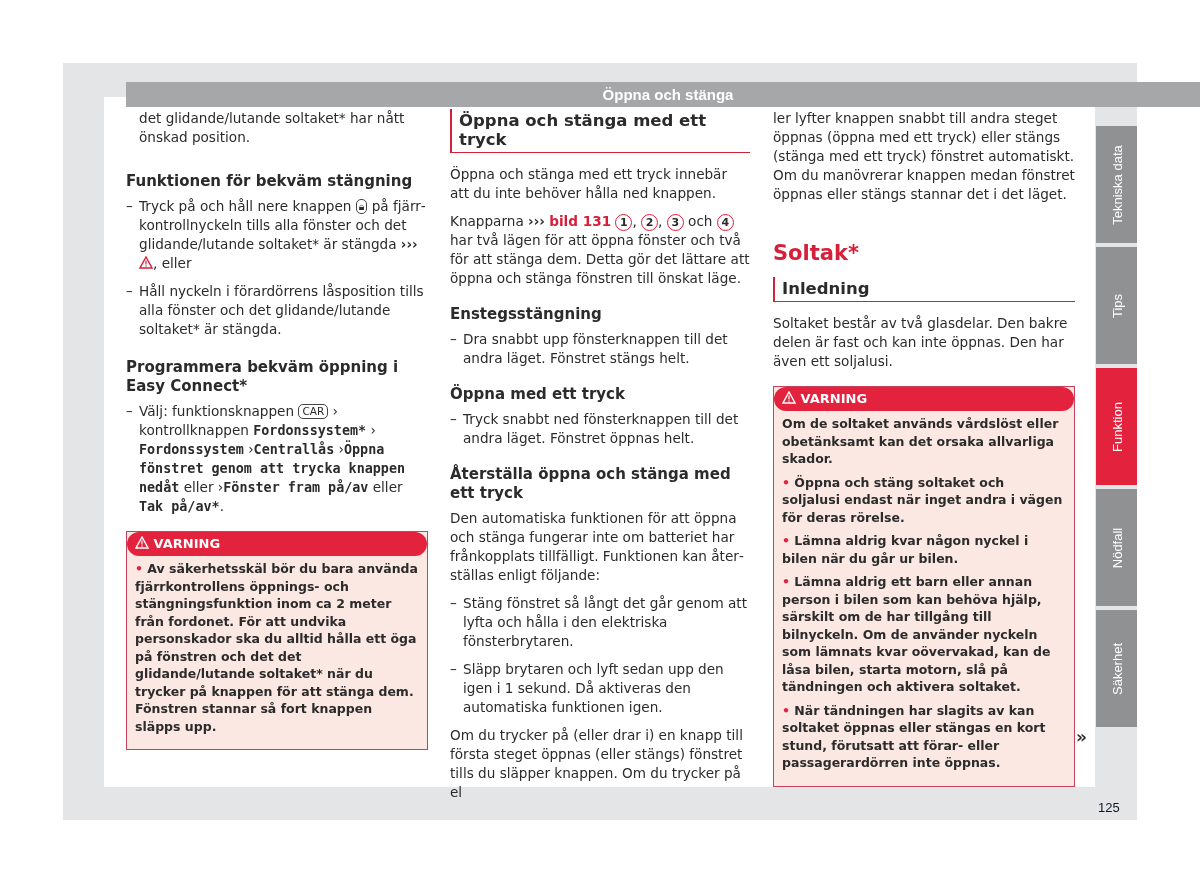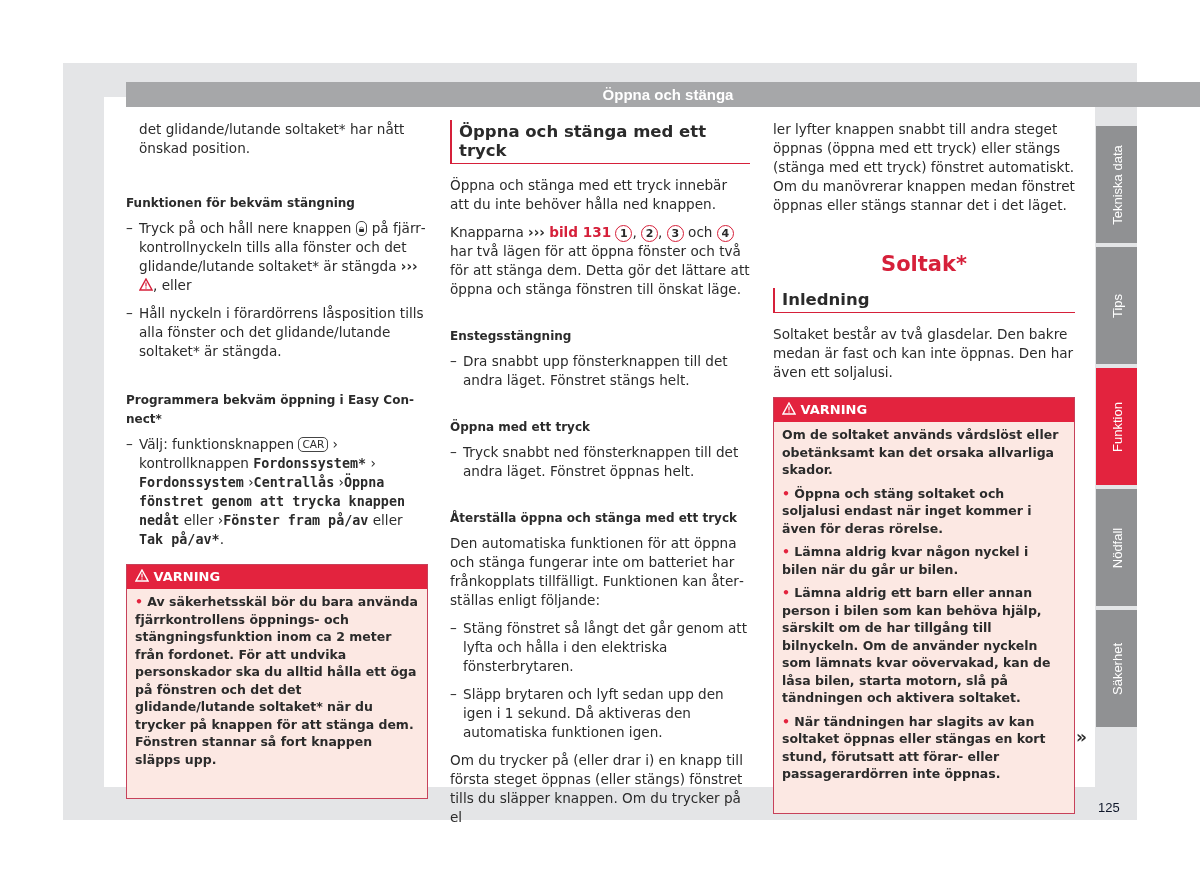--- a/index.html
+++ b/index.html
@@ -3,43 +3,43 @@
 <meta charset="utf-8">
 <style>
   html, body { margin: 0; padding: 0; background: #ffffff; }
   body { width: 1200px; height: 884px; position: relative; overflow: hidden;
          font-family: "DejaVu Sans", "Liberation Sans", sans-serif; color: #2b2b2b; }
   .frame { position: absolute; left: 63px; top: 63px; width: 1074px; height: 757px; background: #e4e5e7; }
   .page { position: absolute; left: 104px; top: 97px; width: 991px; height: 690px; background: #ffffff; }
   .header-bar { position: absolute; left: 126px; top: 82px; width: 1084px; height: 25px; background: #a6a7a9;
                 color: #fff; font-weight: bold; font-size: 15px; text-align: center; line-height: 26px;
                 font-family: "Liberation Sans", sans-serif; }
-  .col { position: absolute; top: 120px; font-size: 13.6px; line-height: 19px; }
+  .col { position: absolute; top: 109px; font-size: 13.6px; line-height: 19px; }
   .col1 { left: 126px; width: 302px; }
   .col2 { left: 450px; width: 300px; }
   .col3 { left: 773px; width: 302px; }
   p { margin: 0 0 9px 0; }
   .indent { padding-left: 13px; }
-  .h-sub { font-weight: bold; font-size: 12px; margin: 11px 0 6px 0; }
+  .h-sub { font-weight: bold; font-size: 15px; margin: 0 0 6px 0; }
   .dash { position: relative; padding-left: 13px; margin: 0 0 9px 0; }
   .dash::before { content: "–"; position: absolute; left: 0; top: 0; }
   .mono { font-family: "DejaVu Sans Mono", "Liberation Mono", monospace; font-weight: bold; font-size: 13.4px; }
   .red { color: #d6203a; }
   .bold { font-weight: bold; }
   .sec-title { border-left: 2px solid #d6203a; border-bottom: 1.5px solid #d6203a; padding: 2px 0 3px 7px;
                font-weight: bold; font-size: 16.5px; margin: 0 0 12px 0; }
-  .big-title { color: #d6203a; font-weight: bold; font-size: 21px; margin: 40px 0 14px 0; text-align: center; }
+  .big-title { color: #d6203a; font-weight: bold; font-size: 21px; margin: 40px 0 14px 0; }
   .keycap { display: inline-block; border: 1.2px solid #444; border-radius: 5px; font-size: 10.5px; line-height: 13px;
             padding: 0 3px; vertical-align: 1px; }
   .circ { display: inline-block; width: 15px; height: 15px; border: 1.6px solid #d6203a; border-radius: 50%;
           font-size: 11px; line-height: 15px; text-align: center; font-weight: bold; color: #2b2b2b; vertical-align: 0px; }
   .warn-tri { display: inline-block; width: 14px; height: 13px; vertical-align: -1px; }
   .warning { border: 1.5px solid #c7415a; background: #fce8e3; font-size: 12.5px; line-height: 17.5px; font-weight: bold; color: #2b2b2b; }
-  .warning .wh { background: #e3233e; color: #fff; height: 24px; line-height: 24px; padding-left: 8px; font-size: 13px; }
-  .warning .wb { padding: 4px 8px 18px 8px; }
+  .warning .wh { background: #e3233e; color: #fff; height: 24px; line-height: 24px; padding-left: 8px; font-size: 13px; border-radius: 12px; }
+  .warning .wb { padding: 4px 8px 2px 8px; }
   .warning .wb p { margin: 0 0 6px 0; }
   .warning .wb p:last-child { margin-bottom: 12px; }
   .bullet { color: #e3233e; }
   .tab { position: absolute; left: 1096px; width: 41px; background: #909193; color: #fff; font-size: 13px;
          font-family: "Liberation Sans", sans-serif; }
   .tab.active { background: #e3233e; }
   .tab span { position: absolute; left: 50%; top: 50%; transform: translate(-50%, -50%) rotate(-90deg); white-space: nowrap; }
   .pagenum { position: absolute; left: 1098px; top: 800px; font-size: 13px; color: #0f172a; font-family: "Liberation Sans", sans-serif; }
   .next-arrow { position: absolute; left: 1076px; top: 727px; font-weight: bold; font-size: 17px; color: #2b2b2b; }
 </style>
@@ -124,34 +124,34 @@
   <p>Den automatiska funktionen för att öppna och stänga fungerar inte om batteriet har frånkopplats tillfälligt. Funktionen kan åter­ställas enligt följande:</p>
   <div class="dash">Stäng fönstret så långt det går genom att lyfta och hålla i den elektriska fönsterbryta­ren.</div>
   <div class="dash">Släpp brytaren och lyft sedan upp den igen i 1 sekund. Då aktiveras den automatiska funktionen igen.</div>
   <p>Om du trycker på (eller drar i) en knapp till första steget öppnas (eller stängs) fönstret tills du släpper knappen. Om du trycker på el­</p>
 </div>
 
 <div class="col col3">
   <p>ler lyfter knappen snabbt till andra steget öppnas (öppna med ett tryck) eller stängs (stänga med ett tryck) fönstret automatiskt. Om du manövrerar knappen medan fönstret öppnas eller stängs stannar det i det läget.</p>
   <div class="big-title">Soltak*</div>
   <div class="sec-title">Inledning</div>
-  <p>Soltaket består av två glasdelar. Den bakre medan är fast och kan inte öppnas. Den har även ett soljalusi.</p>
+  <p>Soltaket består av två glasdelar. Den bakre delen är fast och kan inte öppnas. Den har även ett soljalusi.</p>
   <div style="height:6px"></div>
   <div class="warning">
     <div class="wh">
       <svg class="warn-tri" viewBox="0 0 14 13">
           <path d="M7 1 L13 12 L1 12 Z" fill="none" stroke="#fff" stroke-width="1.4"></path>
           <rect x="6.4" y="4.5" width="1.2" height="4" fill="#fff"></rect>
           <rect x="6.4" y="9.4" width="1.2" height="1.2" fill="#fff"></rect>
         </svg>
       <span>VARNING</span>
     </div>
     <div class="wb">
       <p>Om de soltaket används vårdslöst eller obe­tänksamt kan det orsaka allvarliga skador.</p>
-      <p><span class="bullet">•</span> <span>Öppna och stäng soltaket och soljalusi en­dast när inget kommer i även för deras rörel­se.</span></p>
+      <p><span class="bullet">•</span> <span>Öppna och stäng soltaket och soljalusi en­dast när inget andra i vägen för deras rörel­se.</span></p>
       <p><span class="bullet">•</span> <span>Lämna aldrig kvar någon nyckel i bilen när du går ur bilen.</span></p>
       <p><span class="bullet">•</span> <span>Lämna aldrig ett barn eller annan person i bilen som kan behöva hjälp, särskilt om de har tillgång till bilnyckeln. Om de använder nyckeln som lämnats kvar oövervakad, kan de låsa bilen, starta motorn, slå på tändning­en och aktivera soltaket.</span></p>
       <p><span class="bullet">•</span> <span>När tändningen har slagits av kan soltaket öppnas eller stängas en kort stund, förutsatt att förar- eller passagerardörren inte öppnas.</span></p>
     </div>
   </div>
 </div>
 
 <div class="next-arrow">»</div>
 
 <div class="tab" style="top:126px;height:117px;">

